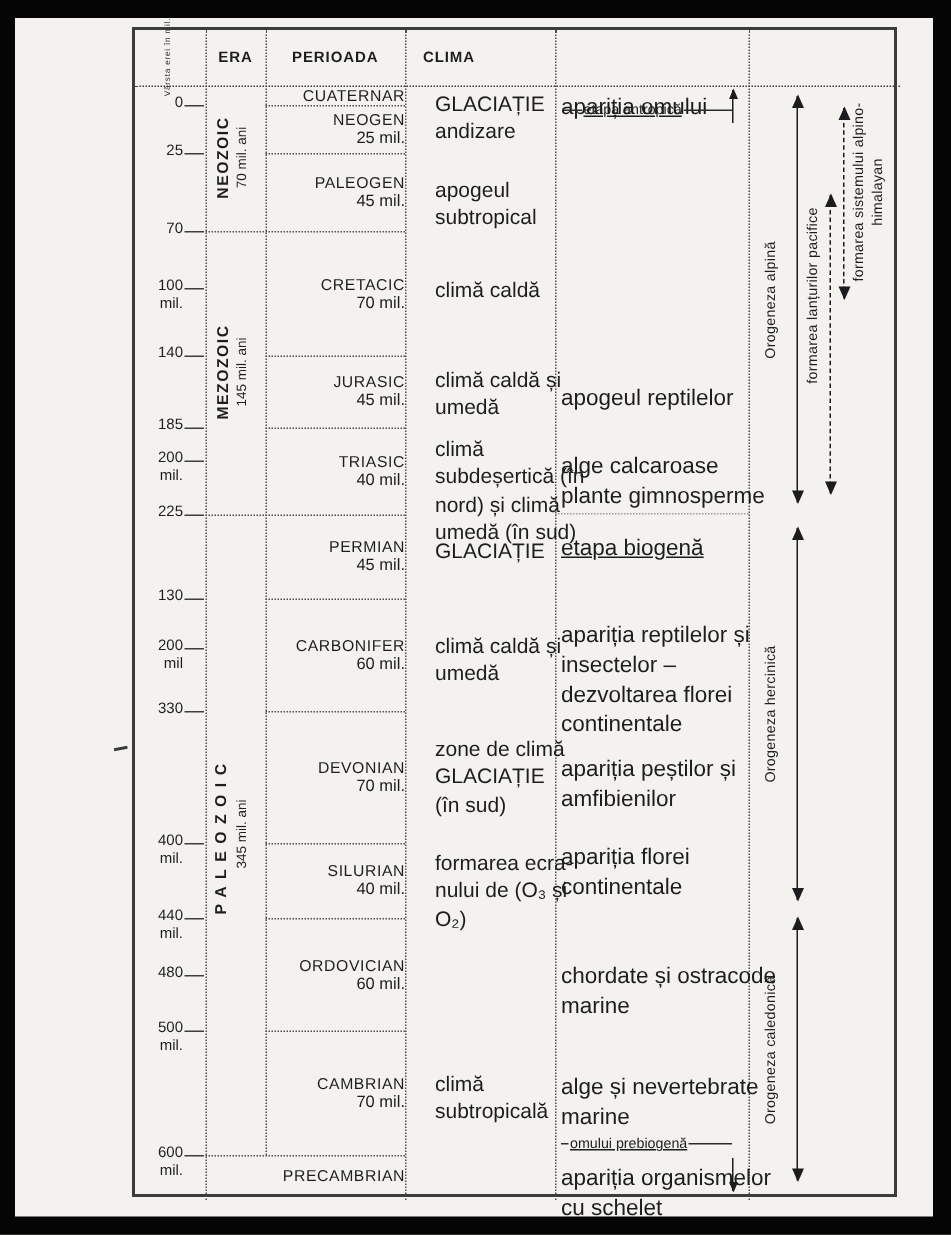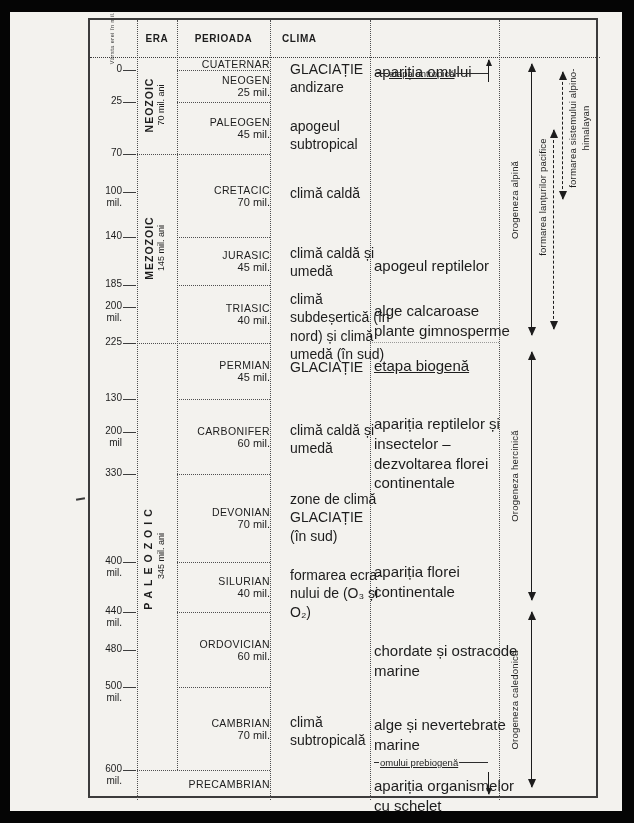--- a/index.html
+++ b/index.html
@@ -214,20 +214,22 @@
         <i class="h up"></i>
       </div>
     <div class="ftext" style="top:236px">apogeul reptilelor</div>
     <div class="ftext" style="top:281px">alge calcaroase
 plante gimnosperme</div>
     <div class="ftext" style="top:336px;text-decoration:underline">etapa biogenă</div>
     <div class="ftext" style="top:394px">apariția reptilelor și
 insectelor –
 dezvoltarea florei
 continentale</div>
+    <div class="ftext" style="top:483px">apariția peștilor și
+amfibienilor</div>
     <div class="ftext" style="top:542px">apariția florei
 continentale</div>
     <div class="ftext" style="top:621px">chordate și ostracode
 marine</div>
     <div class="ftext" style="top:695px">alge și nevertebrate
 marine</div>
     <div class="etapa" style="left:284px;top:737px;width:114px">
       <span class="dash" style="width:5px"></span>
         <span class="txt">omului prebiogenă</span>
         <span class="dash" style="flex:1"></span>

